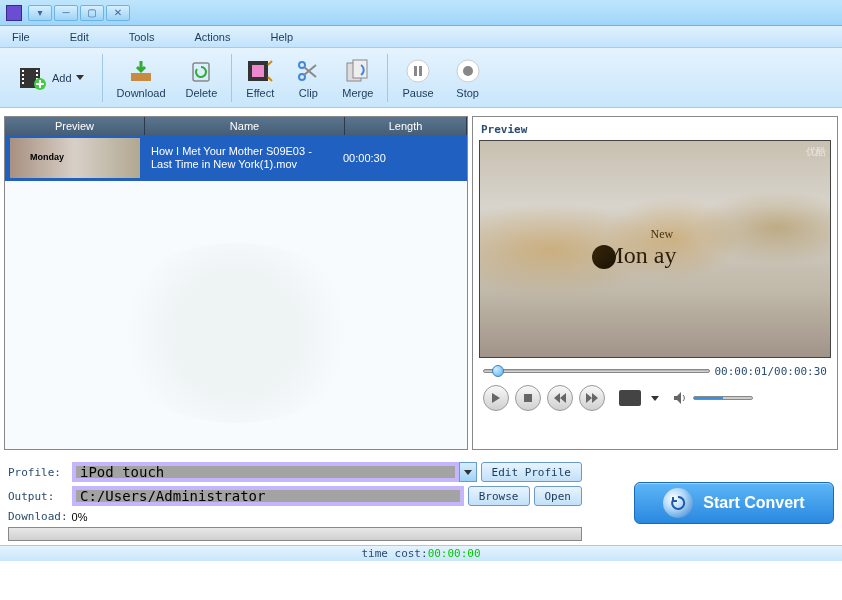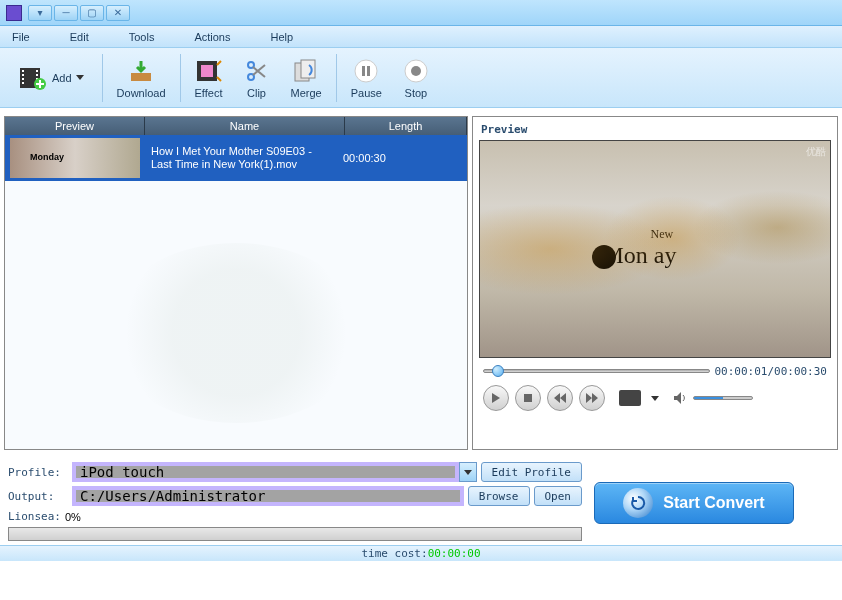--- a/index.html
+++ b/index.html
@@ -61,21 +61,21 @@
 .bottombar { padding: 4px 8px; display: flex; gap: 12px; }
 .settingscol { flex: 1; display: flex; flex-direction: column; gap: 4px; }
 .srow { display: flex; align-items: center; gap: 4px; }
 .srow label { width: 60px; color: #2a4c6e; font-family: monospace; }
 .srow input[type=text] { flex: 1; height: 20px; border: 4px solid #c4b5fd; padding: 0 4px; font-family: monospace; font-size: 14px; background: #a3a3a3; }
 .combo { flex: 1; display: flex; }
 .combo input { flex: 1; height: 20px; border: 1px solid #888; border-right: none; padding: 0 4px; font-family: monospace; font-size: 11px; }
 .combo .dd { width: 18px; height: 20px; background: linear-gradient(#d6effe,#9ed3f6); border: 1px solid #6a9acb; display: flex; align-items: center; justify-content: center; cursor: pointer; }
 .sbtn { height: 20px; padding: 0 10px; background: linear-gradient(#e8f4fe,#c2e0f8); border: 1px solid #6a9acb; border-radius: 3px; cursor: pointer; font-family: monospace; font-size: 11px; color: #1a3a5a; }
 .progressbar { height: 14px; border: 1px solid #888; background: linear-gradient(#e8e8e8,#d0d0d0); }
-.convertcol { width: 240px; display: flex; flex-direction: column; align-items: flex-start; justify-content: flex-start; padding-top: 20px; }
+.convertcol { width: 240px; display: flex; flex-direction: column; align-items: flex-end; justify-content: flex-start; padding-top: 20px; }
 .bigconvert { width: 200px; height: 42px; background: linear-gradient(#5db6f6,#2a88e0); border: 1px solid #1a6ab8; border-radius: 6px; display: flex; align-items: center; justify-content: center; gap: 10px; cursor: pointer; color: #fff; font-size: 16px; font-weight: bold; box-shadow: inset 0 1px 0 rgba(255,255,255,0.4); }
 .bigconvert .circ { width: 30px; height: 30px; border-radius: 50%; background: radial-gradient(circle at 35% 35%,#fff,#b0d8f8 40%,#2a78c8); display: flex; align-items: center; justify-content: center; }
 .timerow { height: 16px; background: linear-gradient(#e5f3fe,#c8e6fb); border-top: 1px solid #9ccef0; font-family: monospace; font-size: 11px; display: flex; align-items: center; justify-content: center; color: #2a4c6e; }
 .timerow .tc { color: #00c800; }
 </style>
 </head>
 <body>
 
 <div class="titlebar">
   <div class="appicon"></div>
@@ -118,20 +118,29 @@
   <div class="t-sep"></div>
   <div class="tbtn">
     <div class="ticon">
         <svg width="28" height="24">
           <rect x="4" y="14" width="20" height="8" fill="#c88a40"></rect>
           <path d="M14 2v10m-4-4l4 4 4-4" stroke="#3a3" stroke-width="3" fill="none"></path>
         </svg>
       </div>
     <span class="lbl">Download</span>
   </div>
+  <div class="tbtn">
+    <div class="ticon">
+        <svg width="28" height="24">
+          <rect x="6" y="4" width="16" height="18" rx="2" fill="none" stroke="#888" stroke-width="1.5"></rect>
+          <path d="M14 8a5 5 0 1 1-4 2" fill="none" stroke="#3a3" stroke-width="2"></path>
+        </svg>
+      </div>
+    <span class="lbl">Delete</span>
+  </div>
   <div class="t-sep"></div>
   <div class="tbtn">
     <div class="ticon">
         <svg width="28" height="24">
           <rect x="2" y="2" width="20" height="20" fill="#333"></rect>
           <rect x="6" y="6" width="12" height="12" fill="#e8c"></rect>
           <path d="M22 6l4-4M22 18l4 4" stroke="#d80" stroke-width="2"></path>
         </svg>
       </div>
     <span class="lbl">Effect</span>
@@ -254,21 +263,21 @@
       </div>
       <button class="sbtn">Edit Profile</button>
     </div>
     <div class="srow">
       <label>Output:</label>
       <input type="text" value="C:/Users/Administrator" style="">
       <button class="sbtn">Browse</button>
       <button class="sbtn">Open</button>
     </div>
     <div class="srow">
-      <label style="width:auto">Lionsea:</label>
+      <label style="width:auto">Download:</label>
       <span>0%</span>
     </div>
     <div class="progressbar"></div>
   </div>
   <div class="convertcol">
     <div class="bigconvert">
       <div class="circ">
           <svg width="16" height="16">
             <path d="M8 2a6 6 0 1 1-5 3" fill="none" stroke="#1a5aa8" stroke-width="2"></path>
             <path d="M3 2v4h4" fill="none" stroke="#1a5aa8" stroke-width="2"></path>

